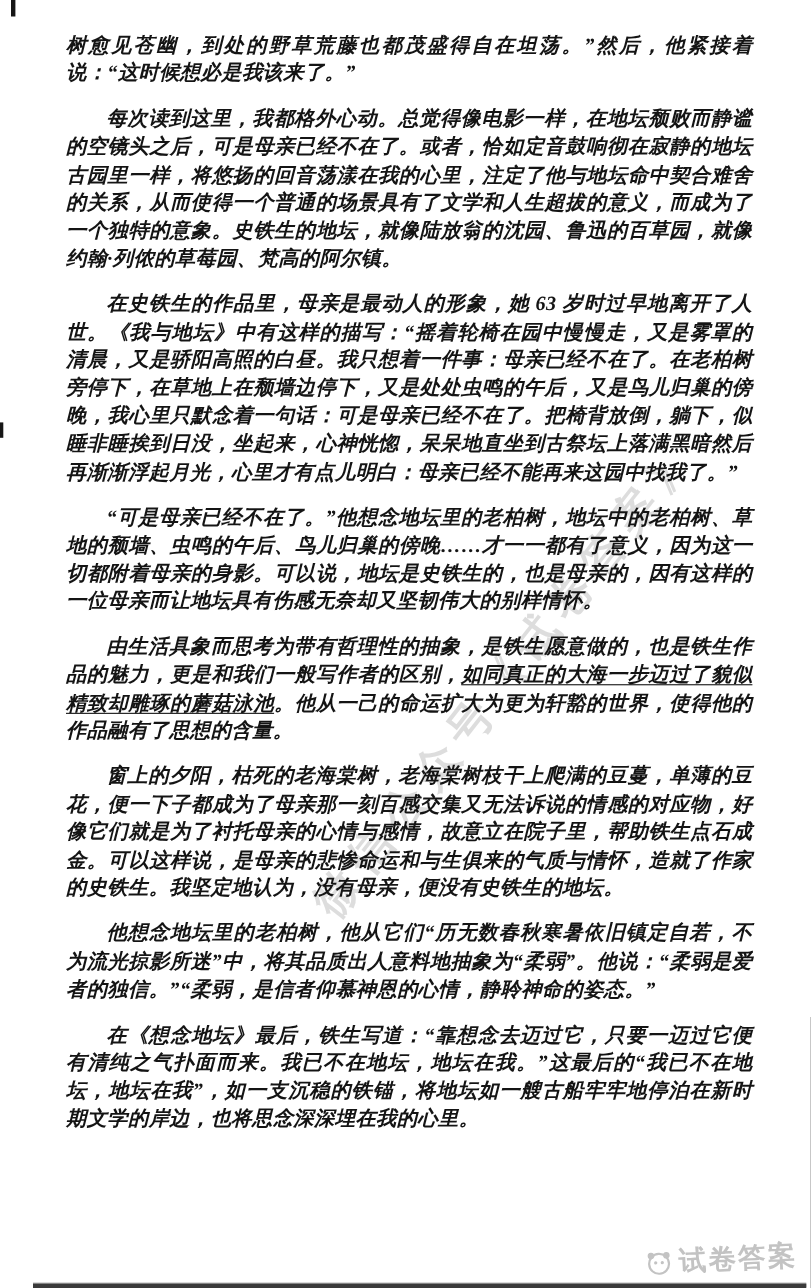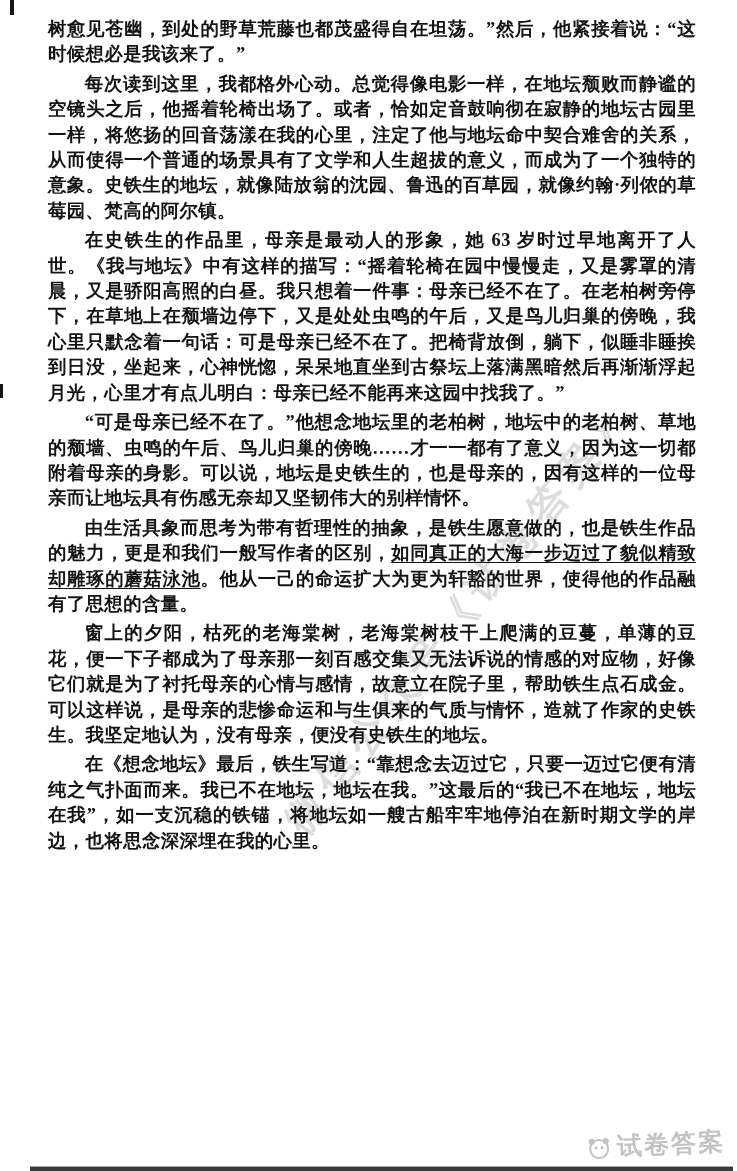--- a/index.html
+++ b/index.html
@@ -15,21 +15,21 @@
   .article{
     position:absolute;
     left:44px;top:13px;
     width:656px;
     font-size:18.4px;
     line-height:25.4px;
     font-weight:700;
     text-align:justify;
     letter-spacing:0.4px;
   }
-  .para{margin:4px;text-indent:2em;}
+  .para{margin:16px;text-indent:2em;font-style:italic;}
   .para.no-indent{text-indent:0;}
   .u{text-decoration:underline;text-underline-offset:3px;}
   
   .wm-diagonal{
     position:absolute;
     left:150px;top:588px;
     width:620px;
     text-align:center;
     transform:rotate(-52deg);
     font-size:40px;
@@ -63,25 +63,26 @@
 </head>
 <body>
 
 <div class="page">
 
   <div class="wm-diagonal">微信公众号《试卷答案》</div>
 
   <div class="article">
     <div>
         <p class="para no-indent"><span>树愈见苍幽，到处的野草荒藤也都茂盛得自在坦荡。”然后，他紧接着说：“这时候想必是我该来了。”</span></p>
-        <p class="para"><span>每次读到这里，我都格外心动。总觉得像电影一样，在地坛颓败而静谧的空镜头之后，他摇着轮椅出场了。或者，恰如定音鼓响彻在寂静的地坛古园里一样，将悠扬的回音荡漾在我的心里，注定了他与地坛命中契合难舍的关系，从而使得一个普通的场景具有了文学和人生超拔的意义，而成为了一个独特的意象。史铁生的地坛，就像陆放翁的沈园、鲁迅的百草园，就像约翰·列侬的草莓园、梵高的阿尔镇。</span></p>
+        <p class="para"><span>每次读到这里，我都格外心动。总觉得像电影一样，在地坛颓败而静谧的空镜头之后，可是母亲已经不在了。或者，恰如定音鼓响彻在寂静的地坛古园里一样，将悠扬的回音荡漾在我的心里，注定了他与地坛命中契合难舍的关系，从而使得一个普通的场景具有了文学和人生超拔的意义，而成为了一个独特的意象。史铁生的地坛，就像陆放翁的沈园、鲁迅的百草园，就像约翰·列侬的草莓园、梵高的阿尔镇。</span></p>
         <p class="para"><span>在史铁生的作品里，母亲是最动人的形象，她 63 岁时过早地离开了人世。《我与地坛》中有这样的描写：“摇着轮椅在园中慢慢走，又是雾罩的清晨，又是骄阳高照的白昼。我只想着一件事：母亲已经不在了。在老柏树旁停下，在草地上在颓墙边停下，又是处处虫鸣的午后，又是鸟儿归巢的傍晚，我心里只默念着一句话：可是母亲已经不在了。把椅背放倒，躺下，似睡非睡挨到日没，坐起来，心神恍惚，呆呆地直坐到古祭坛上落满黑暗然后再渐渐浮起月光，心里才有点儿明白：母亲已经不能再来这园中找我了。”</span></p>
         <p class="para"><span>“可是母亲已经不在了。”他想念地坛里的老柏树，地坛中的老柏树、草地的颓墙、虫鸣的午后、鸟儿归巢的傍晚……才一一都有了意义，因为这一切都附着母亲的身影。可以说，地坛是史铁生的，也是母亲的，因有这样的一位母亲而让地坛具有伤感无奈却又坚韧伟大的别样情怀。</span></p>
         <p class="para"><span>由生活具象而思考为带有哲理性的抽象，是铁生愿意做的，也是铁生作品的魅力，更是和我们一般写作者的区别，</span><span class="u">如同真正的大海一步迈过了貌似精致却雕琢的蘑菇泳池</span><span>。他从一己的命运扩大为更为轩豁的世界，使得他的作品融有了思想的含量。</span></p>
         <p class="para"><span>窗上的夕阳，枯死的老海棠树，老海棠树枝干上爬满的豆蔓，单薄的豆花，便一下子都成为了母亲那一刻百感交集又无法诉说的情感的对应物，好像它们就是为了衬托母亲的心情与感情，故意立在院子里，帮助铁生点石成金。可以这样说，是母亲的悲惨命运和与生俱来的气质与情怀，造就了作家的史铁生。我坚定地认为，没有母亲，便没有史铁生的地坛。</span></p>
+        <p class="para"><span>他想念地坛里的老柏树，他从它们“历无数春秋寒暑依旧镇定自若，不为流光掠影所迷”中，将其品质出人意料地抽象为“柔弱”。他说：“柔弱是爱者的独信。”“柔弱，是信者仰慕神恩的心情，静聆神命的姿态。”</span></p>
         <p class="para"><span>在《想念地坛》最后，铁生写道：“靠想念去迈过它，只要一迈过它便有清纯之气扑面而来。我已不在地坛，地坛在我。”这最后的“我已不在地坛，地坛在我”，如一支沉稳的铁锚，将地坛如一艘古船牢牢地停泊在新时期文学的岸边，也将思念深深埋在我的心里。</span></p>
       </div>
 
   </div>
 
   <div class="wm-corner">
     <span style="display:inline-flex;">
       <svg width="26" height="26" viewBox="0 0 26 26" fill="none">
         <circle cx="13" cy="14" r="9" stroke="#c3c3c3" stroke-width="2"></circle>
         <circle cx="6" cy="6.5" r="3" fill="#c3c3c3"></circle>

